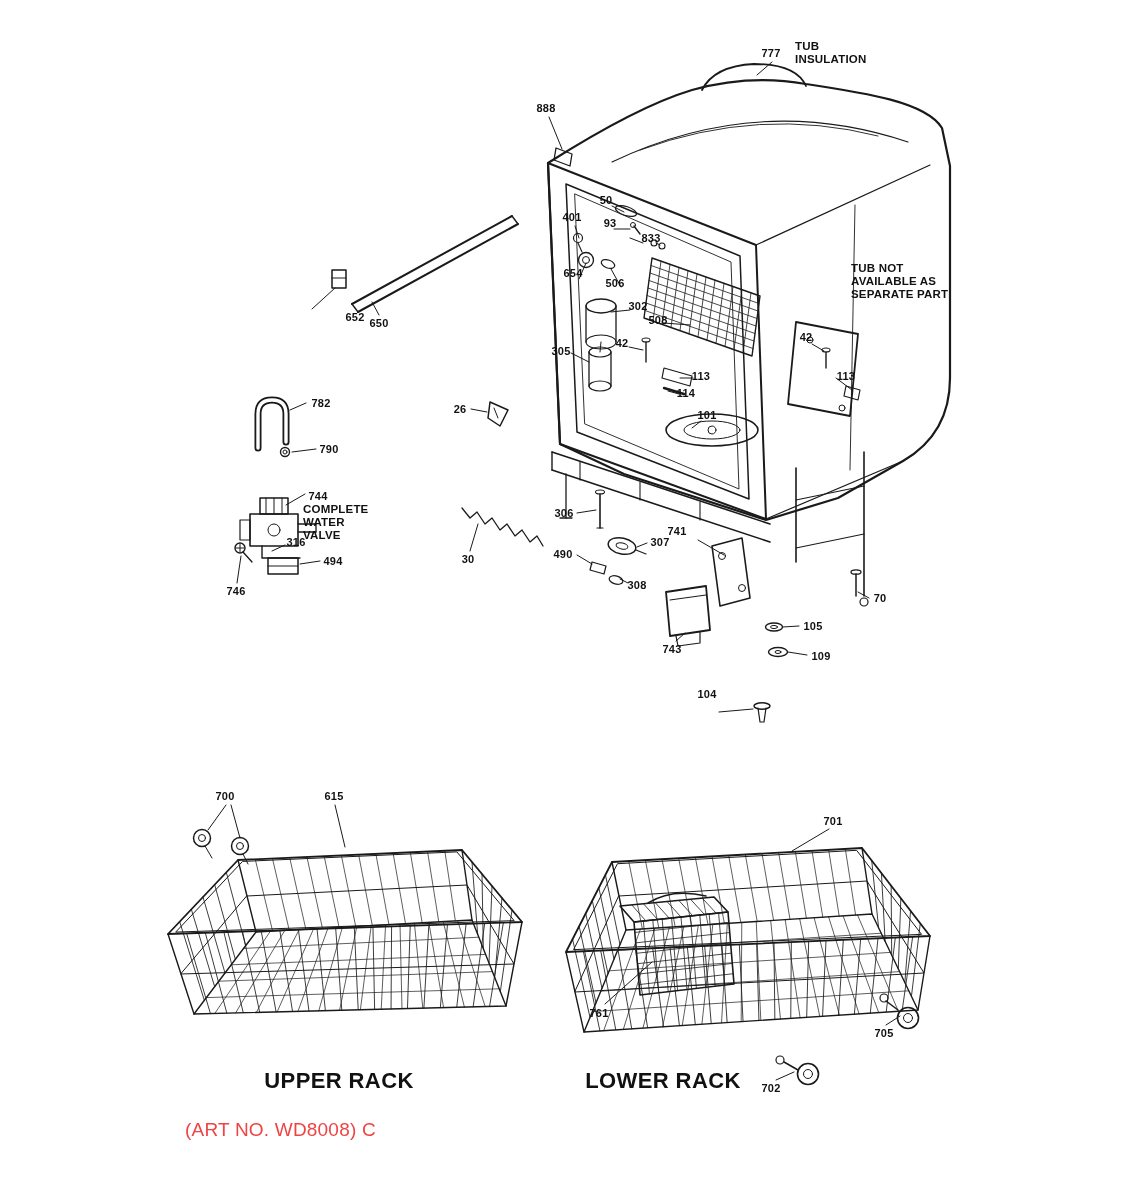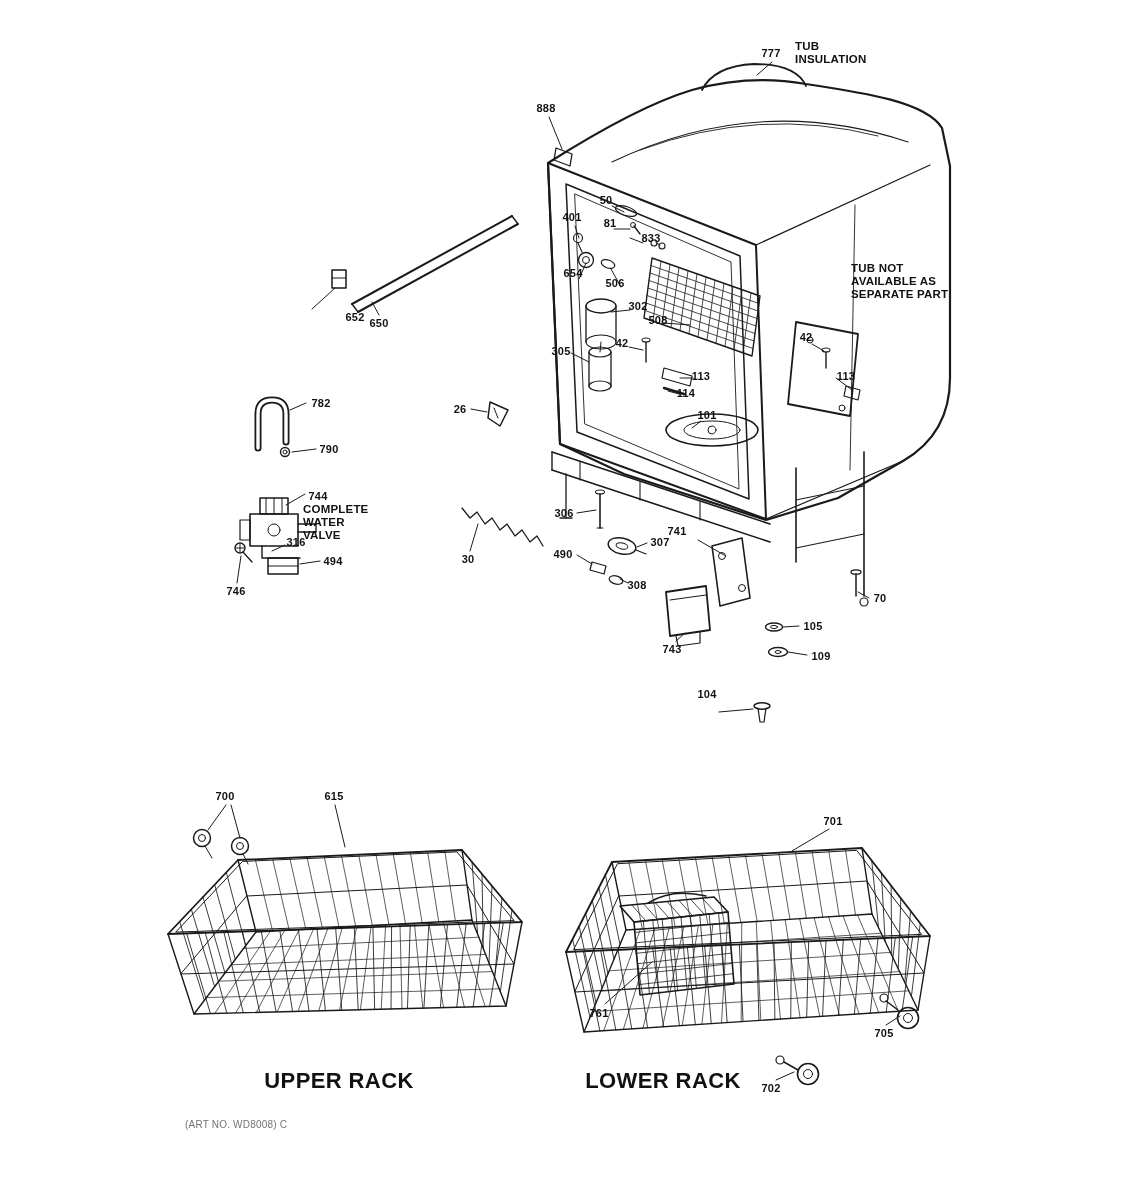--- a/index.html
+++ b/index.html
@@ -25,21 +25,21 @@
     letter-spacing:.2px;white-space:nowrap;color:#111;
   }
   .caption{
     position:absolute;
     transform:translateX(-50%);
     font-weight:700;font-size:22px;letter-spacing:.4px;
     white-space:nowrap;color:#111;
   }
   .footer-note{
     position:absolute;left:185px;top:1119px;
-    font-size:10px;letter-spacing:.2px;color:#737373;
+    font-size:19px;letter-spacing:.2px;color:#ef4444;
   }
 </style>
 </head>
 <body>
 
 <div class="page">
 
   <svg width="1125" height="1200" viewBox="0 0 1125 1200">
     <g id="g-tub">
         <path stroke="#1a1a1a" fill="none" stroke-linecap="round" stroke-linejoin="round" d="M 548,163 C 600,130 652,102 692,90 C 732,79 772,78 806,84 C 866,93 926,102 942,128 L 950,166 L 950,378 C 950,416 934,443 903,461 L 838,498 L 766,520 L 624,474 L 560,444 Z" stroke-width="2.2"></path>
@@ -404,21 +404,21 @@
         <line stroke="#1a1a1a" fill="none" stroke-linecap="round" stroke-linejoin="round" x1="886" y1="1025" x2="900" y2="1016" stroke-width="1"></line>
         <line stroke="#1a1a1a" fill="none" stroke-linecap="round" stroke-linejoin="round" x1="776" y1="1080" x2="794" y2="1072" stroke-width="1"></line>
       </g>
   </svg>
 
   <div class="annotation-layer">
       <div class="callout" style="left: 771px; top: 53px;">777</div>
       <div class="callout" style="left: 546px; top: 108px;">888</div>
       <div class="callout" style="left: 606px; top: 200px;">50</div>
       <div class="callout" style="left: 572px; top: 217px;">401</div>
-      <div class="callout" style="left: 610px; top: 223px;">81</div>
+      <div class="callout" style="left: 610px; top: 223px;">93</div>
       <div class="callout" style="left: 651px; top: 238px;">833</div>
       <div class="callout" style="left: 573px; top: 273px;">654</div>
       <div class="callout" style="left: 615px; top: 283px;">506</div>
       <div class="callout" style="left: 638px; top: 306px;">302</div>
       <div class="callout" style="left: 658px; top: 320px;">508</div>
       <div class="callout" style="left: 561px; top: 351px;">305</div>
       <div class="callout" style="left: 622px; top: 343px;">42</div>
       <div class="callout" style="left: 701px; top: 376px;">113</div>
       <div class="callout" style="left: 686px; top: 393px;">114</div>
       <div class="callout" style="left: 707px; top: 415px;">101</div>

